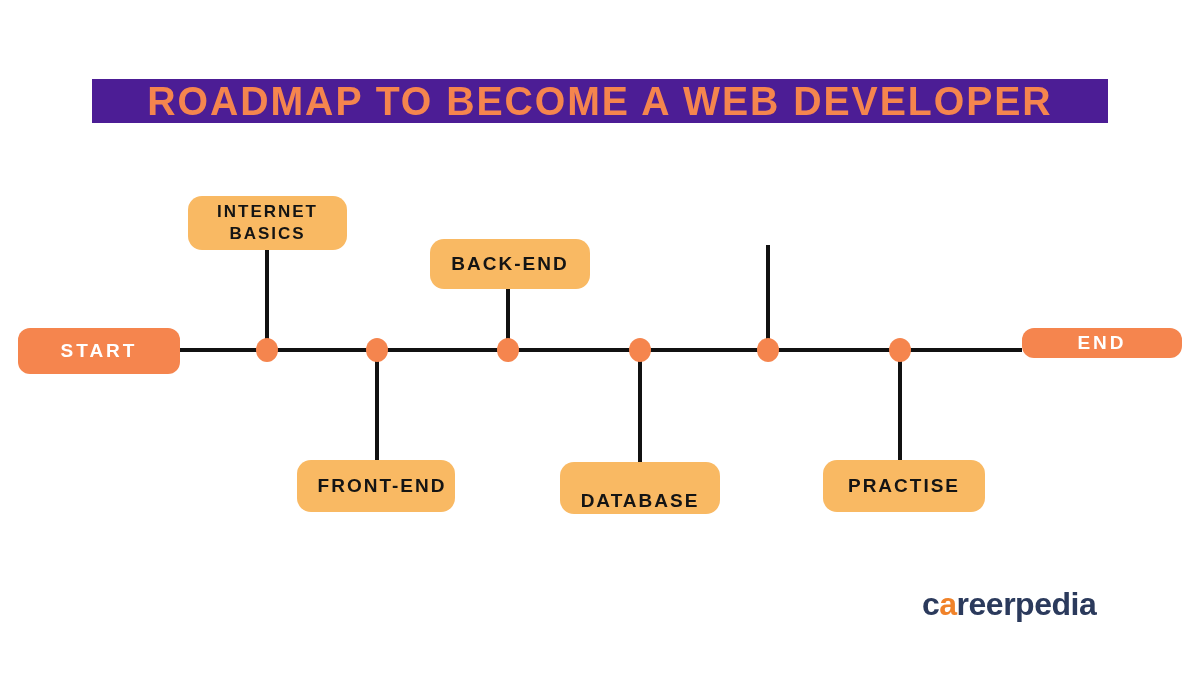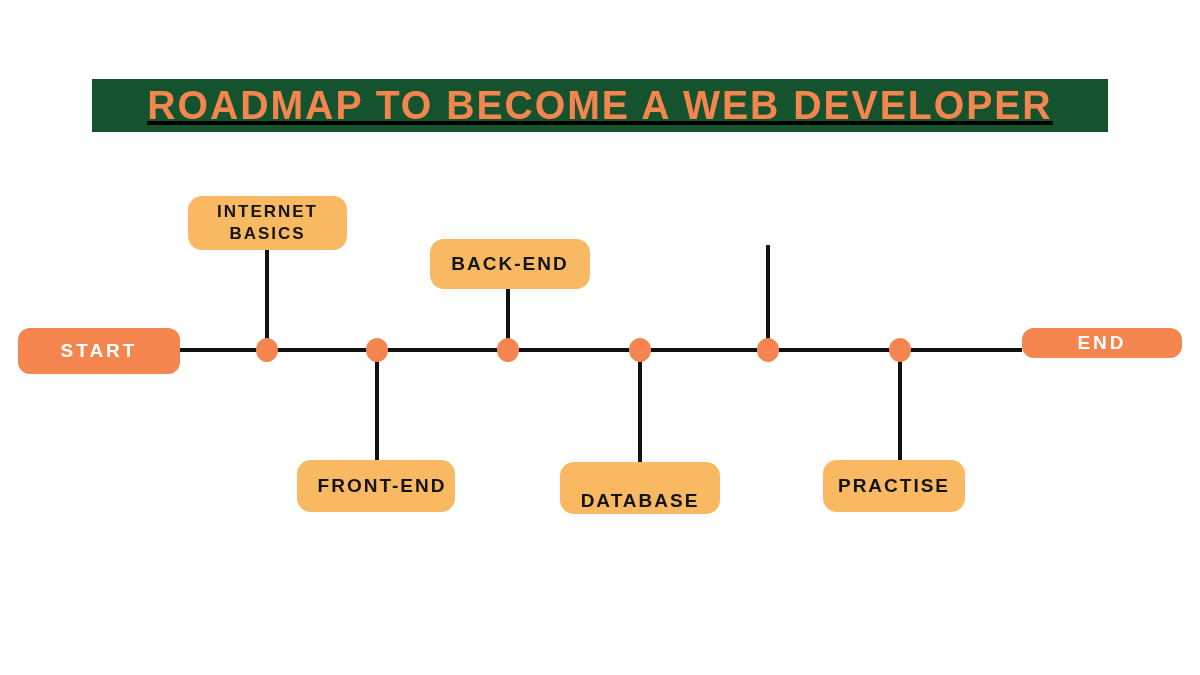--- a/index.html
+++ b/index.html
@@ -7,23 +7,23 @@
     width: 1200px; height: 675px;
     background: #ffffff;
     font-family: "Liberation Sans", sans-serif;
     overflow: hidden;
     position: relative;
   }
   .canvas { position: absolute; left: 0; top: 0; width: 1200px; height: 675px; }
 
   
   .title-bar {
-    position: absolute; left: 92px; top: 79px; width: 1016px; height: 53px;
-    background: #14532d;
-    display: flex; align-items: center; justify-content: center; text-decoration: underline;
+    position: absolute; left: 92px; top: 79px; width: 1016px; height: 44px;
+    background: #4c1d95;
+    display: flex; align-items: center; justify-content: center;
   }
   .title-text {
     color: #F5854E;
     font-size: 40px; font-weight: bold; letter-spacing: 2px;
     white-space: nowrap;
     transform: scaleX(0.98);
   }
 
   
   .h-line {
@@ -65,21 +65,21 @@
   .step {
     background: #F9B963; color: #141414; border-radius: 14px;
     font-size: 19px; letter-spacing: 2px;
     line-height: 1.3;
   }
   .internet-basics { left: 188px; top: 196px; width: 159px; height: 54px; font-size: 17px; padding: 0 16px; }
   .back-end        { left: 430px; top: 197px; width: 160px; height: 50px; margin-top: 42px; }
   .api-caching     { left: 688px; top: 198px; width: 160px; height: 49px; font-size: 14px; letter-spacing: 1.5px; }
   .front-end       { left: 297px; top: 460px; width: 158px; height: 52px; padding-left: 12px; }
   .database        { left: 560px; top: 462px; width: 160px; height: 52px; align-items: flex-end; }
-  .practise        { left: 823px; top: 460px; width: 142px; height: 52px; }
+  .practise        { left: 823px; top: 460px; width: 162px; height: 52px; }
 
   
   .logo {
     position: absolute; left: 922px; top: 586px;
     font-size: 32px; font-weight: bold; letter-spacing: -0.5px;
     color: #2B3A5C;
     white-space: nowrap;
   }
   .logo .accent { color: #F08229; }
 </style>
@@ -130,14 +130,17 @@
 
 
   <div class="node step practise">
     <span>PRACTISE</span>
   </div>
 
   <div class="node pill end-node">
     <span>END</span>
   </div>
 
+  <div class="logo">
+    <span>c</span><span class="accent">a</span><span>reerpedia</span>
+  </div>
 
 </div>
 
 </body></html>

